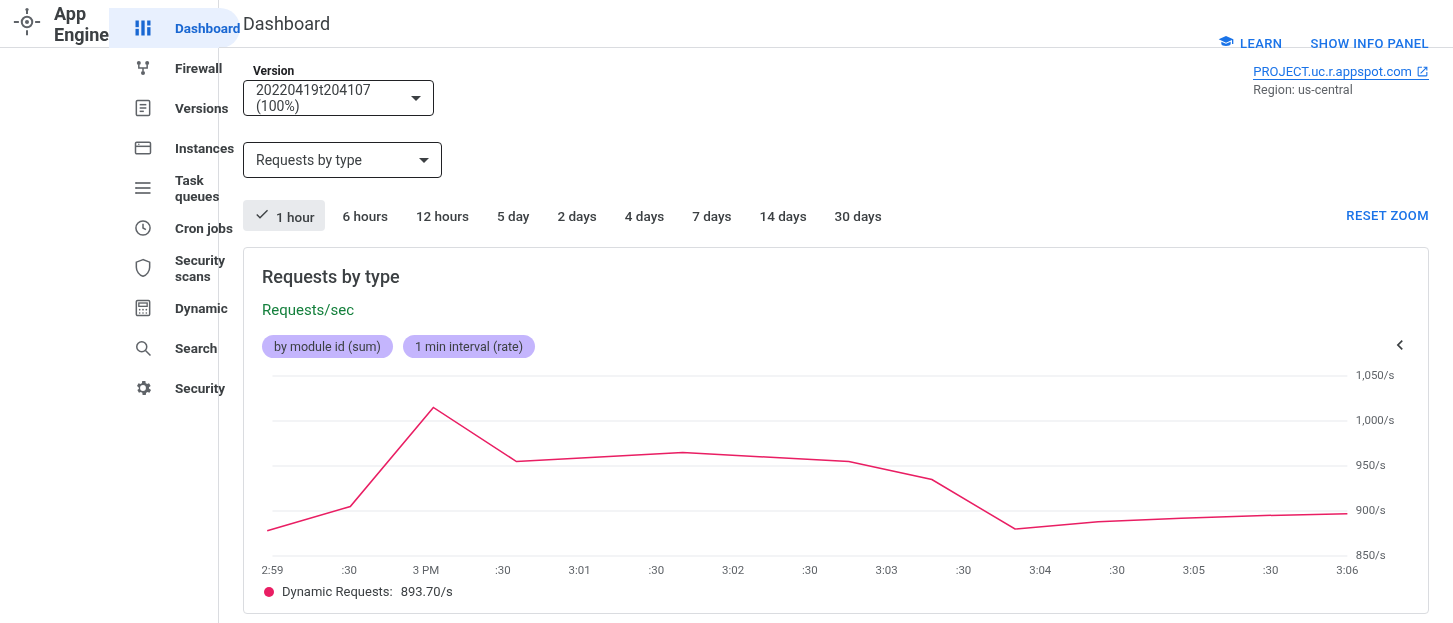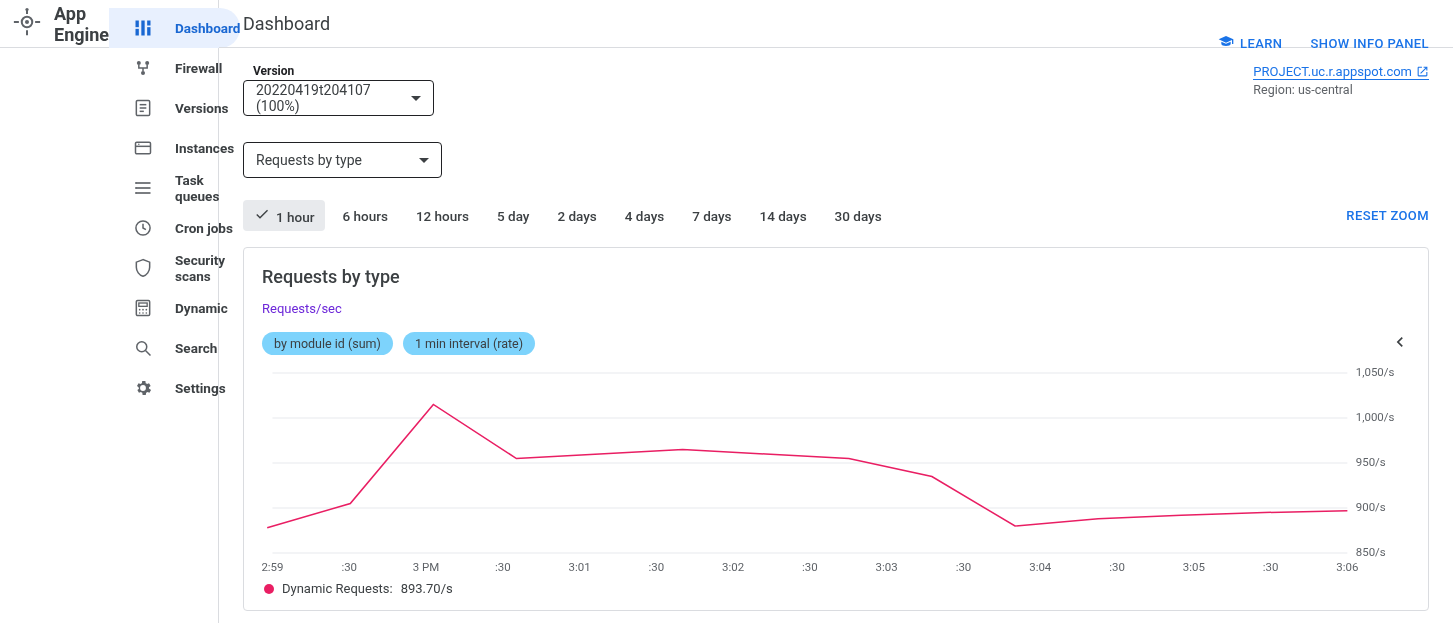--- a/index.html
+++ b/index.html
@@ -140,24 +140,24 @@
     font-size: 13px;
   }
 
   .chart-card {
     border: 1px solid #dadce0;
     border-radius: 4px;
     margin-top: 16px;
     padding: 18px 18px 14px 18px;
   }
   .chart-title { font-size: 18px; font-weight: 500; color: #3c4043; }
-  .chart-yaxis-label { font-size: 13px; color: #6d28d9; margin-top: 14px; }
+  .chart-yaxis-label { font-size: 15px; color: #15803d; margin-top: 14px; }
   .chip-row { display:flex; align-items:center; margin-top: 16px; gap:10px; }
   .chip {
-    background: #7dd3fc;
+    background: #c4b5fd;
     border-radius: 12px;
     padding: 4px 12px;
     font-size: 12.5px;
     color: #3c4043;
   }
   .chevron-right {
     margin-left:auto; cursor:pointer; color:#3c4043;
   }
   .chevron-right svg { width:20px; height:20px; fill:#3c4043; transform: rotate(180deg);}
 
@@ -288,21 +288,21 @@
             </svg>
           </span>
           <span>Search</span>
         </li>
         <li class="nav-item">
           <span class="nav-icon">
             <svg viewBox="0 0 24 24">
               <path d="M19.14 12.94a7.49 7.49 0 0 0 .05-.94 7.49 7.49 0 0 0-.05-.94l2.03-1.58-1.92-3.32-2.39.96a7.6 7.6 0 0 0-1.62-.94l-.36-2.54h-3.84l-.36 2.54c-.58.24-1.12.55-1.62.94l-2.39-.96L4.78 9.48l2.03 1.58c-.3.62-.05.94-.05.94s.2.32.5.94l-2.03 1.58 1.92 3.32 2.39-.96c.5.39 1.04.7 1.62.94l.36 2.54h3.84l.36-2.54c.58-.24 1.12-.55 1.62-.94l2.39.96 1.92-3.32-2.03-1.58zM12 15.5A3.5 3.5 0 1 1 12 8.5a3.5 3.5 0 0 1 0 7z"></path>
             </svg>
           </span>
-          <span>Settings</span>
+          <span>Security</span>
         </li>
       </ul>
   </aside>
 
   <main class="main">
     <div class="topbar">
       <h1 class="page-title">Dashboard</h1>
       <div class="topbar-spacer"></div>
       <span class="topbar-action">
         <span class="learn-icon">

